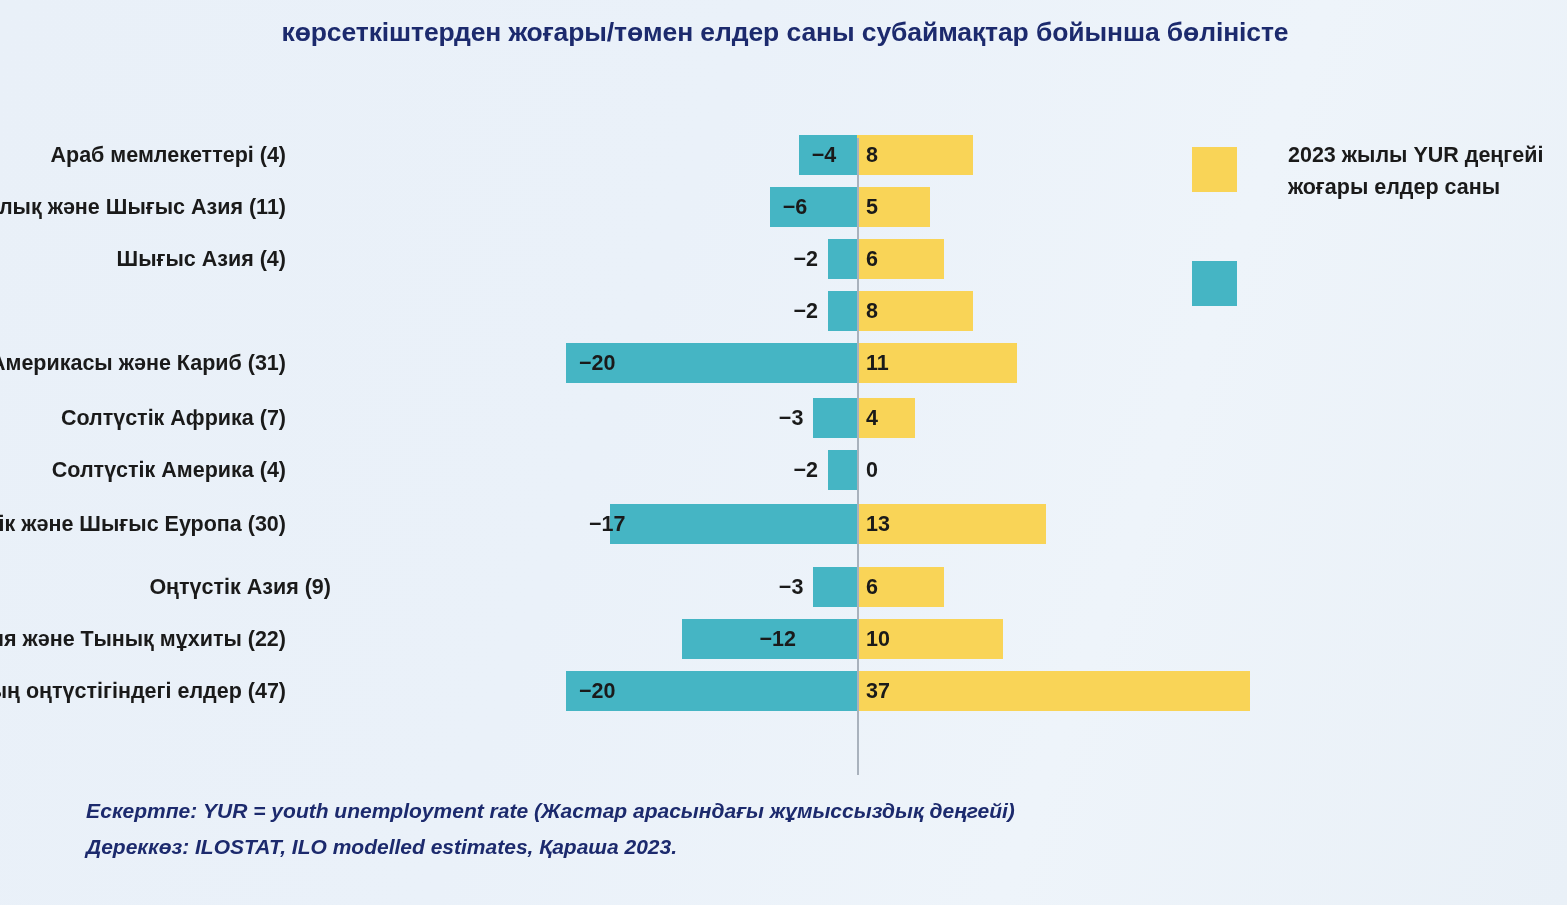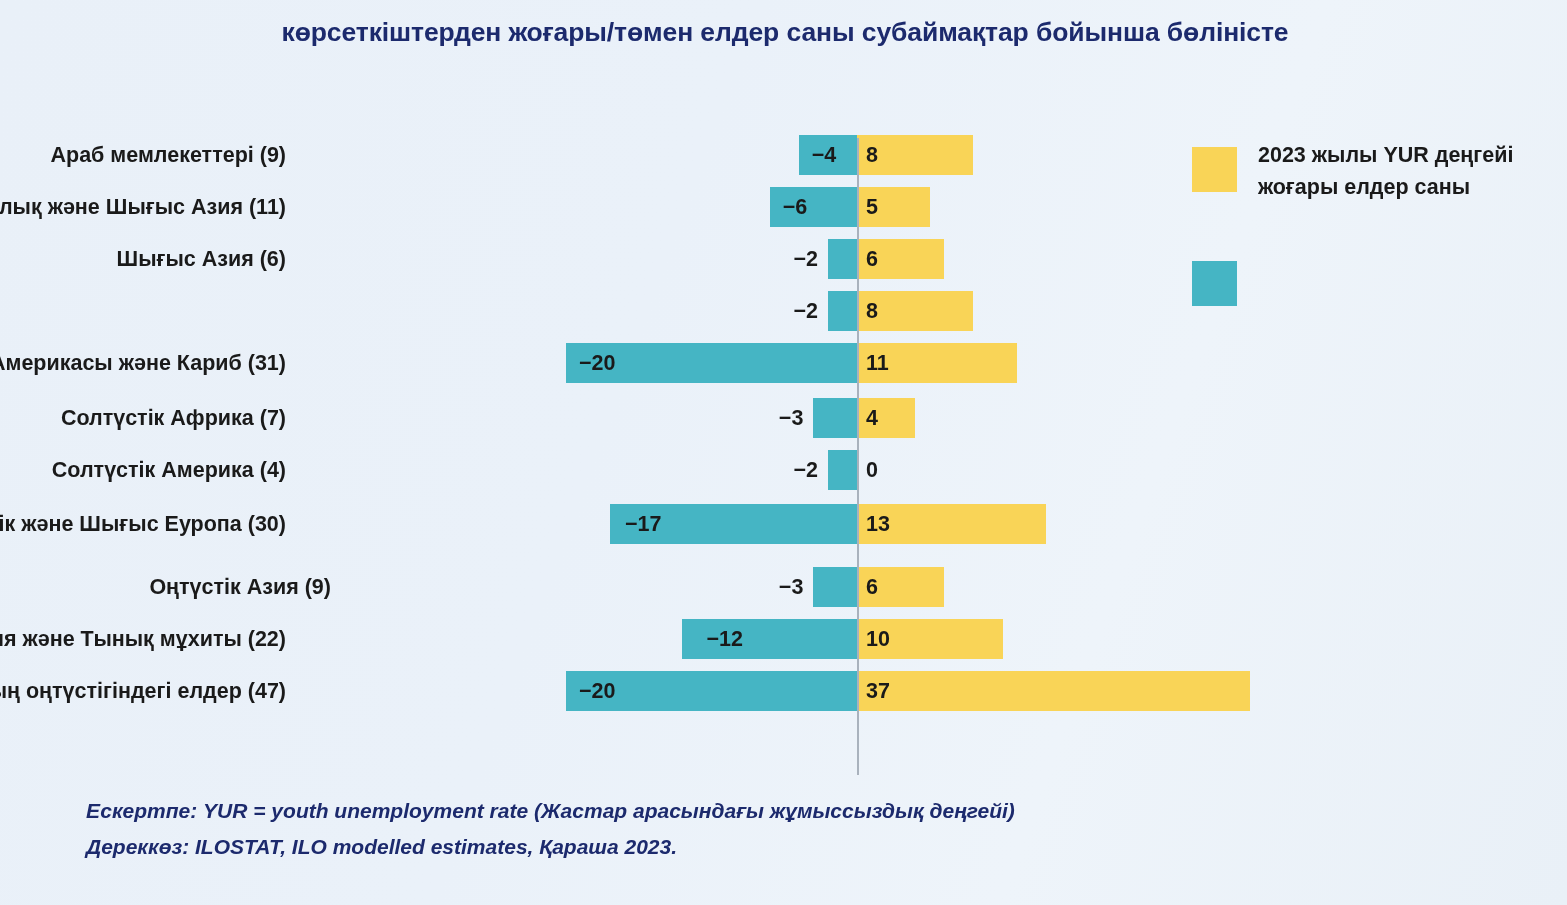--- a/index.html
+++ b/index.html
@@ -109,21 +109,21 @@
   }
   .legend-swatch {
     position: absolute;
     left: 0;
     top: 7px;
     width: 45px;
     height: 45px;
   }
   .legend-text {
     display: block;
-    margin-left: 66px;
+    margin-left: 96px;
     font-size: 21.5px;
     font-weight: bold;
     line-height: 1.48;
     color: #1a1a1a;
   }
 
   
   #footnotes {
     position: absolute;
     left: 86px;
@@ -141,35 +141,35 @@
 </style>
 </head>
 <body>
 
 <div id="chart-title">
   <div>көрсеткіштерден жоғары/төмен елдер саны субаймақтар бойынша бөліністе</div>
 </div>
 
 <div id="plot">
     <div class="row" style="top: 0px;">
-      <div class="cat-label">Араб мемлекеттері (9)</div>
+      <div class="cat-label">Араб мемлекеттері (4)</div>
       <div class="bar bar-neg" style="left: 798.8px; width: 58.2px; background: rgb(69, 181, 196);"></div>
       <div class="val val-neg" style="left: 798.8px; width: 48.2px; text-align: left; padding-left: 13px;">−4</div>
       <div class="bar bar-pos" style="left: 857px; width: 116.4px; background: rgb(249, 212, 87);"></div>
       <div class="val val-pos" style="left: 857px; width: 90px;">8</div>
     </div>
     <div class="row" style="top: 52px;">
       <div class="cat-label">Орталық және Шығыс Азия  (11)</div>
       <div class="bar bar-neg" style="left: 769.7px; width: 87.3px; background: rgb(69, 181, 196);"></div>
       <div class="val val-neg" style="left: 769.7px; width: 77.3px; text-align: left; padding-left: 13px;">−6</div>
       <div class="bar bar-pos" style="left: 857px; width: 72.75px; background: rgb(249, 212, 87);"></div>
       <div class="val val-pos" style="left: 857px; width: 90px;">5</div>
     </div>
     <div class="row" style="top: 104px;">
-      <div class="cat-label">Шығыс Азия  (6)</div>
+      <div class="cat-label">Шығыс Азия  (4)</div>
       <div class="bar bar-neg" style="left: 827.9px; width: 29.1px; background: rgb(69, 181, 196);"></div>
       <div class="val val-neg" style="left: 761.9px; width: 56px; text-align: right;">−2</div>
       <div class="bar bar-pos" style="left: 857px; width: 87.3px; background: rgb(249, 212, 87);"></div>
       <div class="val val-pos" style="left: 857px; width: 90px;">6</div>
     </div>
     <div class="row" style="top: 156px;">
       <div class="bar bar-neg" style="left: 827.9px; width: 29.1px; background: rgb(69, 181, 196);"></div>
       <div class="val val-neg" style="left: 761.9px; width: 56px; text-align: right;">−2</div>
       <div class="bar bar-pos" style="left: 857px; width: 116.4px; background: rgb(249, 212, 87);"></div>
       <div class="val val-pos" style="left: 857px; width: 90px;">8</div>
@@ -190,35 +190,35 @@
     </div>
     <div class="row" style="top: 315px;">
       <div class="cat-label">Солтүстік Америка (4)</div>
       <div class="bar bar-neg" style="left: 827.9px; width: 29.1px; background: rgb(69, 181, 196);"></div>
       <div class="val val-neg" style="left: 761.9px; width: 56px; text-align: right;">−2</div>
       <div class="val val-pos" style="left: 857px; width: 90px;">0</div>
     </div>
     <div class="row" style="top: 369px;">
       <div class="cat-label">Солтүстік  және Шығыс Еуропа  (30)</div>
       <div class="bar bar-neg" style="left: 609.65px; width: 247.35px; background: rgb(69, 181, 196);"></div>
-      <div class="val val-neg" style="left: 612px; width: 237.35px; text-align: left; padding-left: 13px;">−17</div>
+      <div class="val val-neg" style="left: 576px; width: 237.35px; text-align: left; padding-left: 13px;">−17</div>
       <div class="bar bar-pos" style="left: 857px; width: 189.15px; background: rgb(249, 212, 87);"></div>
       <div class="val val-pos" style="left: 857px; width: 90px;">13</div>
     </div>
     <div class="row" style="top: 432px; padding-left: 45px;">
       <div class="cat-label">Оңтүстік Азия  (9)</div>
       <div class="bar bar-neg" style="left: 813.35px; width: 43.65px; background: rgb(69, 181, 196);"></div>
       <div class="val val-neg" style="left: 747.35px; width: 56px; text-align: right;">−3</div>
       <div class="bar bar-pos" style="left: 857px; width: 87.3px; background: rgb(249, 212, 87);"></div>
       <div class="val val-pos" style="left: 857px; width: 90px;">6</div>
     </div>
     <div class="row" style="top: 484px;">
       <div class="cat-label">Оңт. Шығыс Азия және Тынық мұхиты (22)</div>
       <div class="bar bar-neg" style="left: 682.4px; width: 174.6px; background: rgb(69, 181, 196);"></div>
-      <div class="val val-neg" style="left: 682.4px; width: 164.6px; text-align: left; padding-left: 24px;">−12</div>
+      <div class="val val-neg" style="left: 682.4px; width: 164.6px; text-align: center; padding-left: 13px;">−12</div>
       <div class="bar bar-pos" style="left: 857px; width: 145.5px; background: rgb(249, 212, 87);"></div>
       <div class="val val-pos" style="left: 857px; width: 90px;">10</div>
     </div>
     <div class="row" style="top: 536px;">
       <div class="cat-label">Сахараның оңтүстігіндегі елдер (47)</div>
       <div class="bar bar-neg" style="left: 566px; width: 291px; background: rgb(69, 181, 196);"></div>
       <div class="val val-neg" style="left: 566px; width: 281px; text-align: left; padding-left: 13px;">−20</div>
       <div class="bar bar-pos" style="left: 857px; width: 392.85px; background: rgb(249, 212, 87);"></div>
       <div class="val val-pos" style="left: 857px; width: 90px;">37</div>
     </div>

